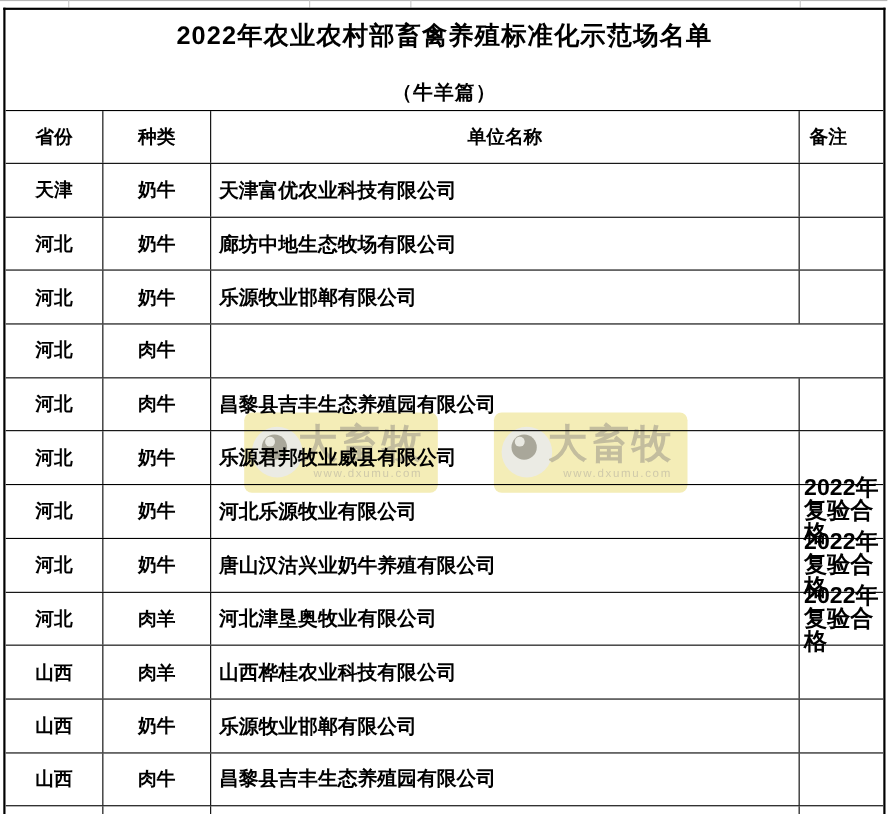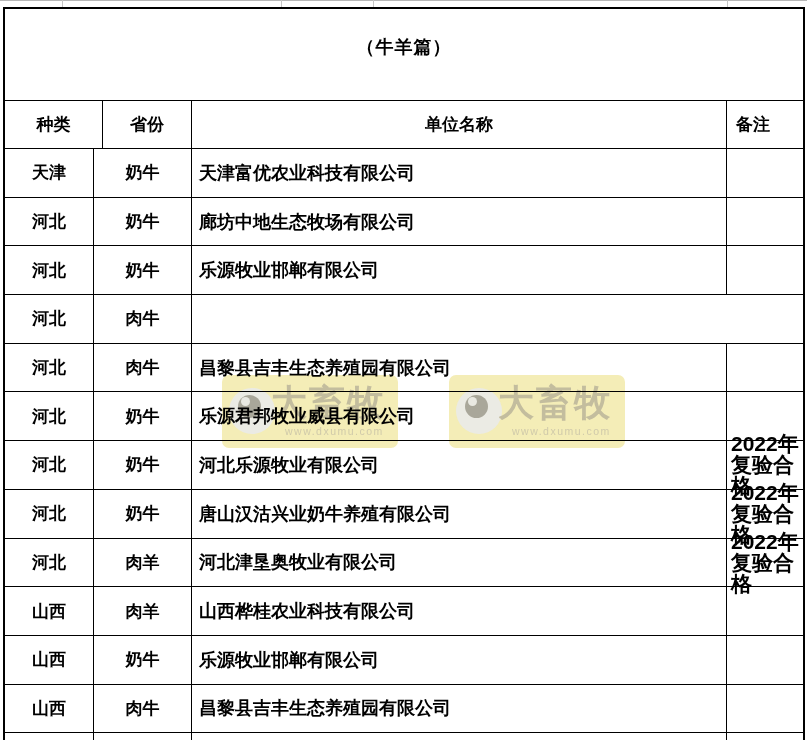--- a/index.html
+++ b/index.html
@@ -74,26 +74,27 @@
 
   <div class="top-gridline-h"></div>
   <div class="top-tick tick-a"></div>
   <div class="top-tick tick-b"></div>
   <div class="top-tick tick-c"></div>
   <div class="top-tick tick-d"></div>
 
   <div id="sheet">
 
     <div class="title-block">
+      <div class="main-title">2022年农业农村部畜禽养殖标准化示范场名单</div>
       <div class="sub-title">（牛羊篇）</div>
     </div>
 
     <div class="trow header">
+      <div class="cell c1">省份</div>
       <div class="cell c2">种类</div>
-      <div class="cell c1">省份</div>
       <div class="cell c3">单位名称</div>
       <div class="cell c4">备注</div>
     </div>
 
     <div>
     <div class="trow">
       <div class="cell c1">天津</div>
       <div class="cell c2">奶牛</div>
       <div class="cell c3">天津富优农业科技有限公司</div>
       <div class="cell c4"></div>

